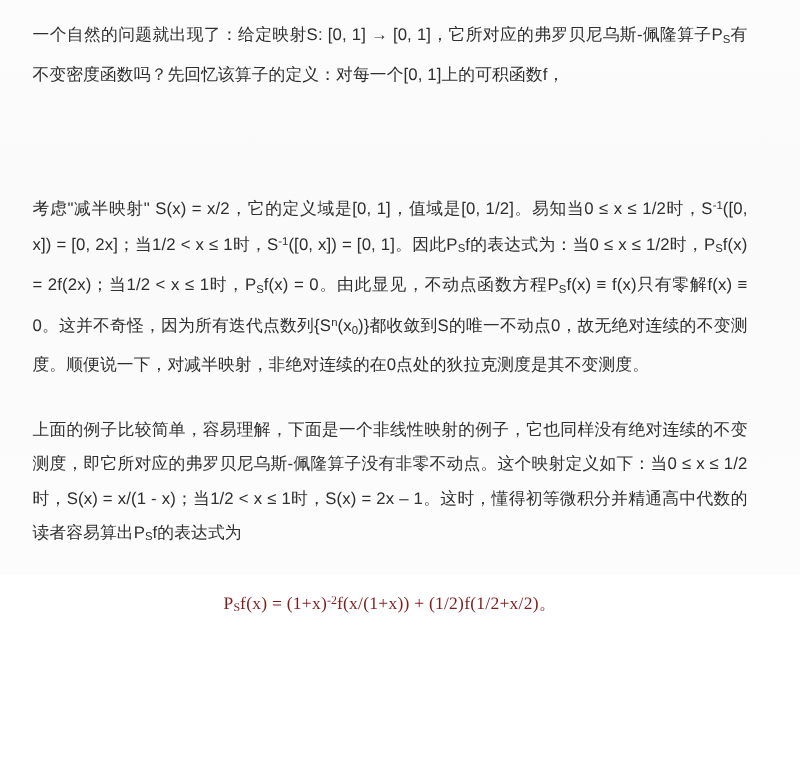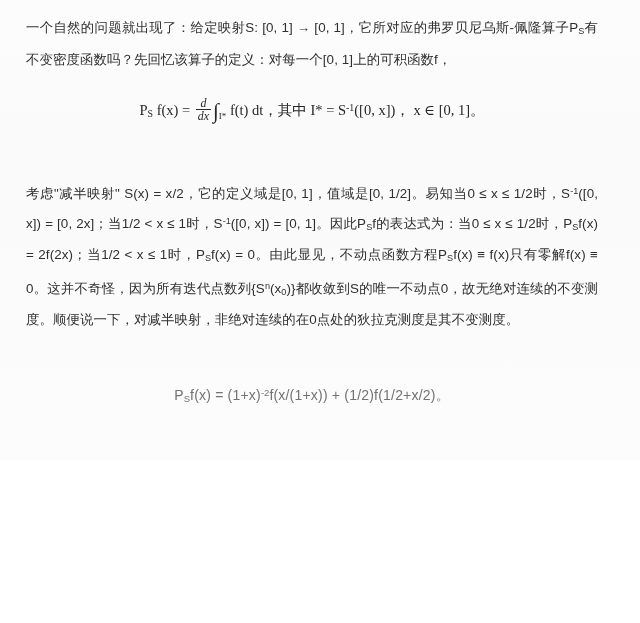--- a/index.html
+++ b/index.html
@@ -93,50 +93,50 @@
     font-family: "Liberation Serif", "DejaVu Serif", serif;
   }
   .intsub {
     font-size: 0.62em;
     vertical-align: -0.5em;
     letter-spacing: 0;
   }
 
   
   .formula-sans {
-    font-family: Liberation Sans, sans-serif;
+    font-family: Liberation Serif, serif;
     font-size: 14px;
     text-align: center;
-    color: #737373;
+    color: #7f1d1d;
     white-space: nowrap;
     letter-spacing: 0.2px;
   }
 </style>
 </head>
 <body>
 
 <div class="page">
   <div class="content">
 
     <div class="gap-sm"></div>
 
     <p class="para"><span>一个自然的问题就出现了：给定映射S: [0, 1] → [0, 1]，它所对应的弗罗贝尼乌斯-佩隆算子P</span><sub class="sb">S</sub><span>有不变密度函数吗？先回忆该算子的定义：对每一个[0, 1]上的可积函数f，</span></p>
 
     <div class="gap-md"></div>
 
-    <div class="formula-serif"><span>P</span><sub class="sb">S</sub><span> f(x) = </span><span class="frac"><span class="num">d</span><span class="den">dx</span></span><span class="intg">∫</span><span class="intsub">I*</span><span> f(t) dt，</span><span>其中 I* = S</span><sup class="sp">-1</sup><span>([0, x])，  x ∈ [0, 1]。</span></div>
 
     <div class="gap-lg"></div>
 
 
     <div class="gap-md"></div>
 
     <p class="para"><span>考虑"减半映射" S(x) = x/2，它的定义域是[0, 1]，值域是[0, 1/2]。易知当0 ≤ x ≤ 1/2时，S</span><sup class="sp">-1</sup><span>([0, x]) = [0, 2x]；当1/2 &lt; x ≤ 1时，S</span><sup class="sp">-1</sup><span>([0, x]) = [0, 1]。因此P</span><sub class="sb">S</sub><span>f的表达式为：当0 ≤ x ≤ 1/2时，P</span><sub class="sb">S</sub><span>f(x) = 2f(2x)；当1/2 &lt; x ≤ 1时，P</span><sub class="sb">S</sub><span>f(x) = 0。由此显见，不动点函数方程P</span><sub class="sb">S</sub><span>f(x) ≡ f(x)只有零解f(x) ≡ 0。这并不奇怪，因为所有迭代点数列{S</span><sup class="sp">n</sup><span>(x</span><sub class="sb">0</sub><span>)}都收敛到S的唯一不动点0，故无绝对连续的不变测度。顺便说一下，对减半映射，非绝对连续的在0点处的狄拉克测度是其不变测度。</span></p>
 
     <div class="gap-md"></div>
 
+    <p class="para"><span>上面的例子比较简单，容易理解，下面是一个非线性映射的例子，它也同样没有绝对连续的不变测度，即它所对应的弗罗贝尼乌斯-佩隆算子没有非零不动点。这个映射定义如下：当0 ≤ x ≤ 1/2时，S(x) = x/(1 - x)；当1/2 &lt; x ≤ 1时，S(x) = 2x – 1。这时，懂得初等微积分并精通高中代数的读者容易算出P</span><sub class="sb">S</sub><span>f的表达式为</span></p>
 
     <div class="gap-lg"></div>
 
     <div class="formula-sans"><span>P</span><sub class="sb">S</sub><span>f(x)  =  (1+x)</span><sup class="sp">-2</sup><span>f(x/(1+x))  +  (1/2)f(1/2+x/2)。</span></div>
 
   </div>
 </div>
 
 </body></html>

